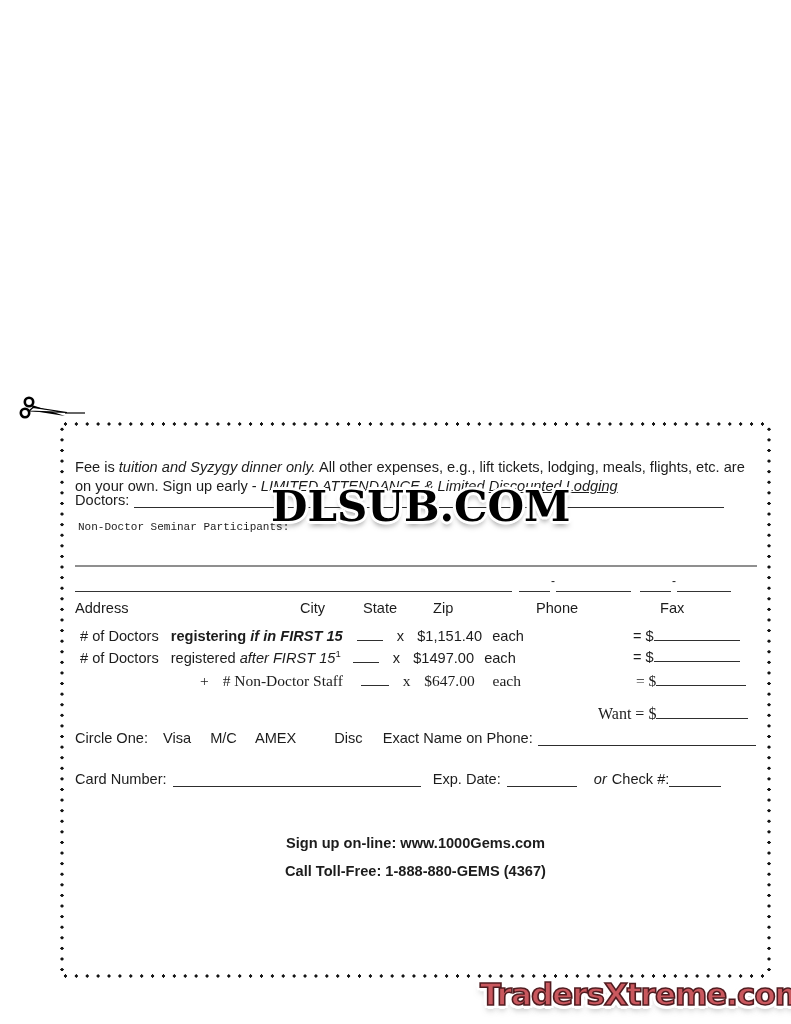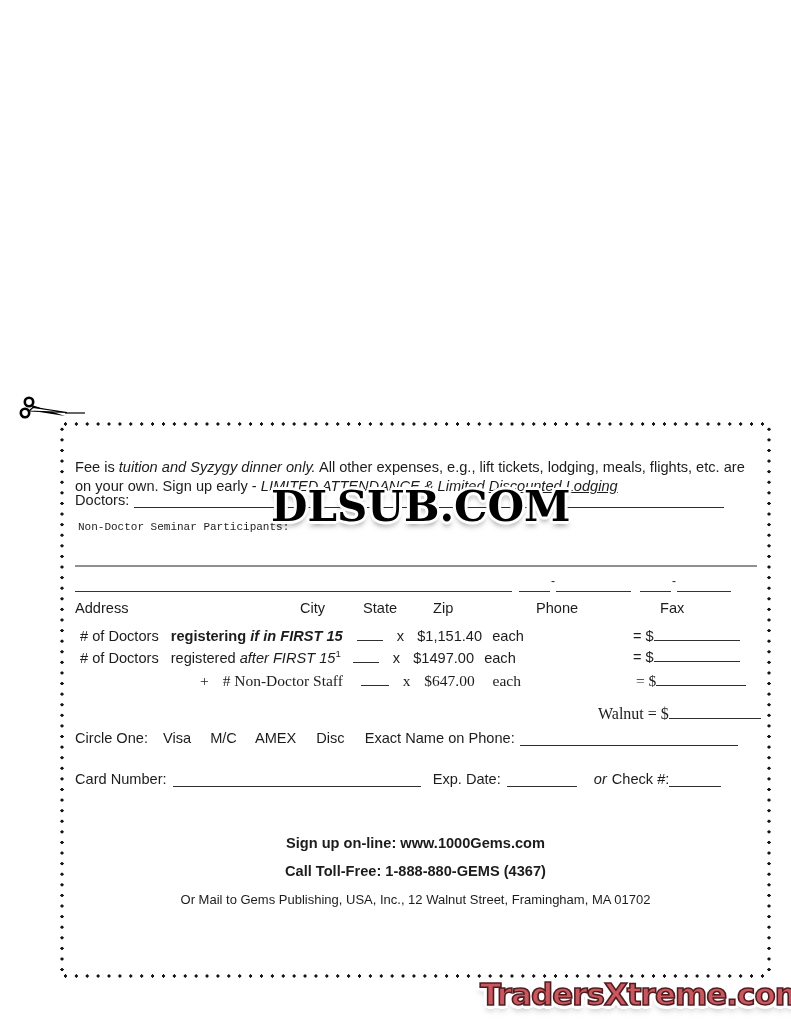--- a/index.html
+++ b/index.html
@@ -151,43 +151,42 @@
       <span style="margin-left:140px">+</span>
       <span style="margin-left:10px"># Non-Doctor Staff</span>
       <span class="blank" style="width:28px;margin-left:14px"></span>
       <span style="margin-left:10px">x</span>
       <span style="margin-left:10px">$647.00</span>
       <span style="margin-left:14px">each</span>
       <span class="eq" style="left:576px"><span>= $</span><span class="blank" style="width:90px"></span></span>
     </div>
 
     <div class="total-row">
-      <span>Walnut = $</span><span class="blank"></span>
+      <span>Want = $</span><span class="blank"></span>
     </div>
 
     <div class="circle-row">
       <span>Circle One:</span>
       <span style="margin-left:15px">Visa</span>
       <span style="margin-left:19px">M/C</span>
       <span style="margin-left:18px">AMEX</span>
-      <span style="margin-left:20px">Disc</span>
+      <span style="margin-left:38px">Disc</span>
       <span style="margin-left:20px">Exact Name on Phone:</span>
       <span class="blank"></span>
     </div>
 
     <div class="card-row">
       <span>Card Number:</span>
       <span class="blank" style="width:248px;margin-left:6px"></span>
       <span style="margin-left:12px">Exp. Date:</span>
       <span class="blank" style="width:70px;margin-left:6px"></span>
       <span class="it" style="margin-left:17px">or</span>
       <span style="margin-left:5px">Check #:</span>
       <span class="blank" style="width:52px"></span>
     </div>
 
     <div class="center-line f-bold" style="top:413px">Sign up on-line: www.1000Gems.com</div>
     <div class="center-line f-bold" style="top:441px">Call Toll-Free: 1-888-880-GEMS (4367)</div>
-    <div class="center-line f-mail" style="top:470px">Or Mail to Gems Publishing, USA, Inc., 12 Walnut Street, Framingham, MA 01702</div>
   </div>
 
   <div class="traders">TradersXtreme.com</div>
 
 </div>
 
 </body></html>

